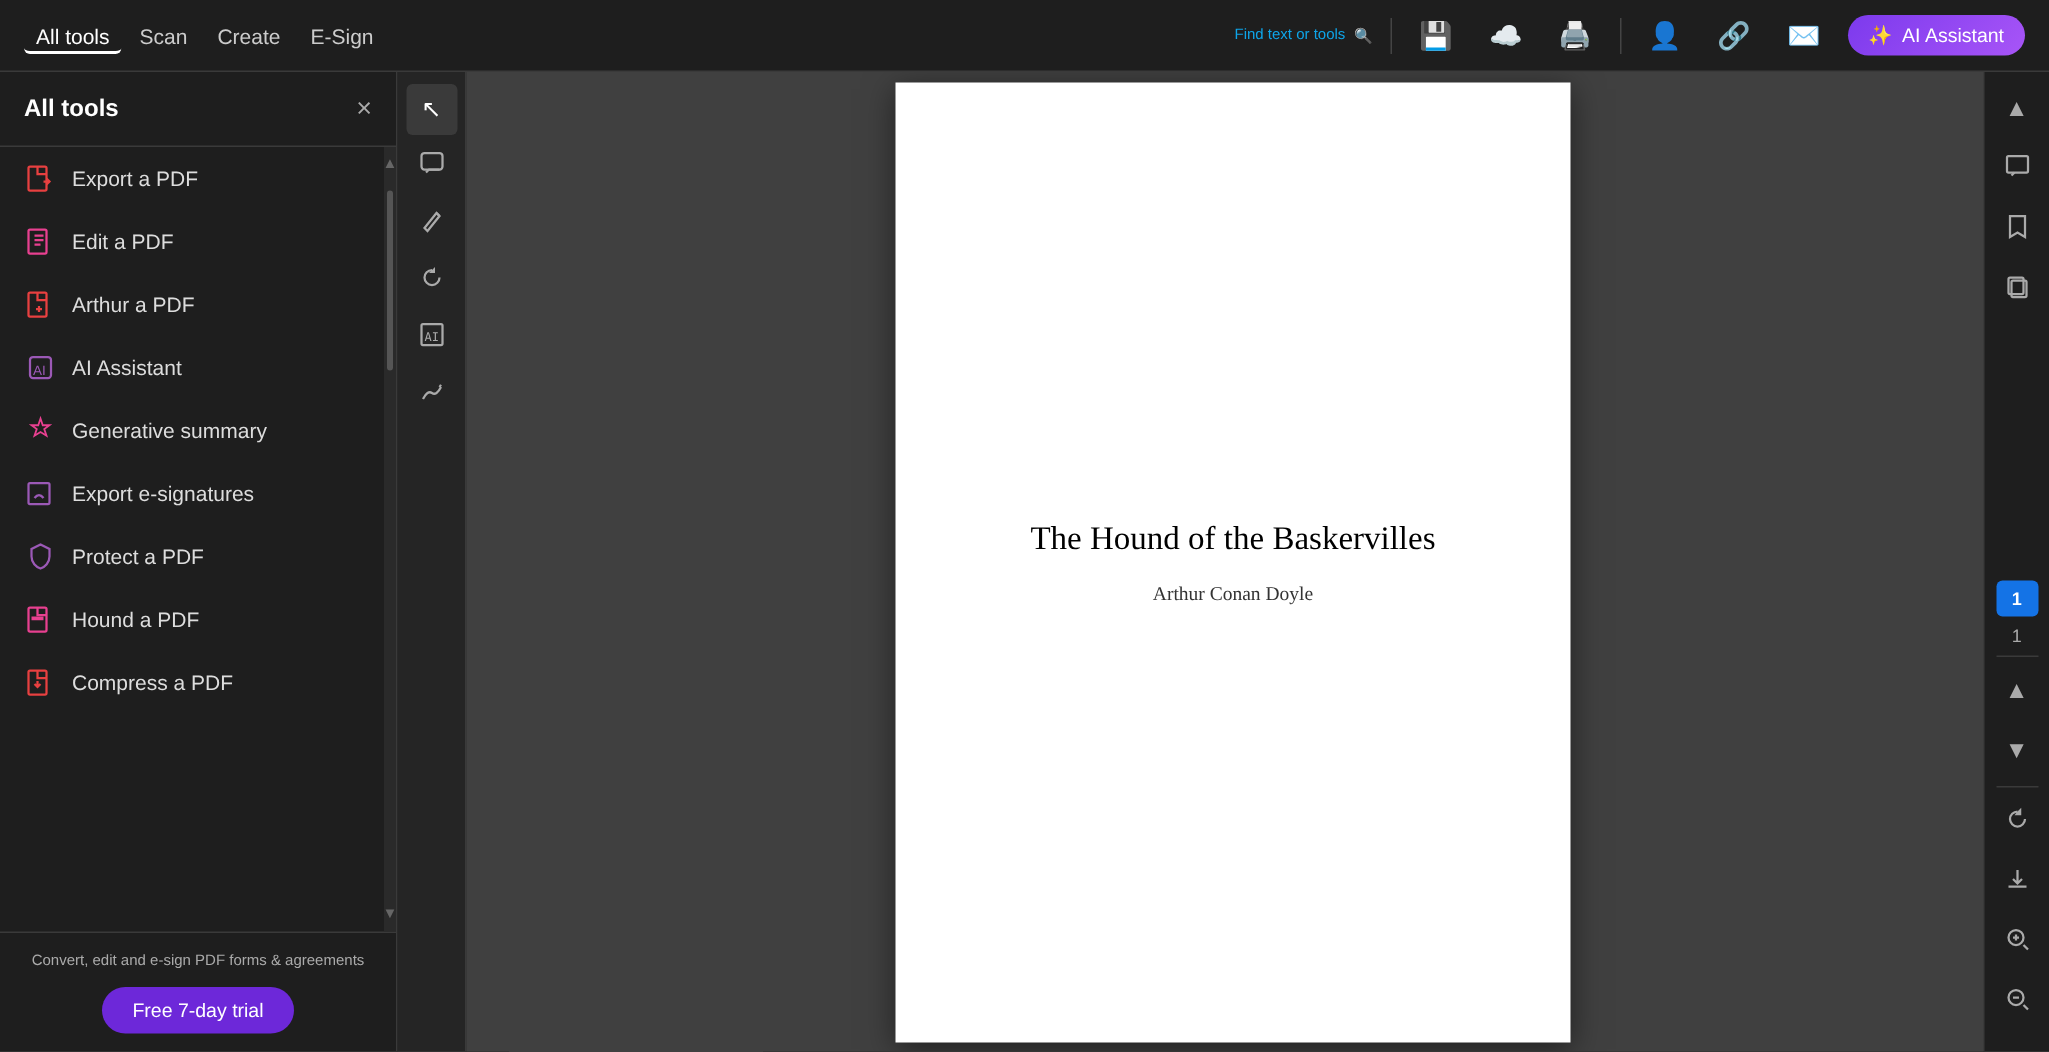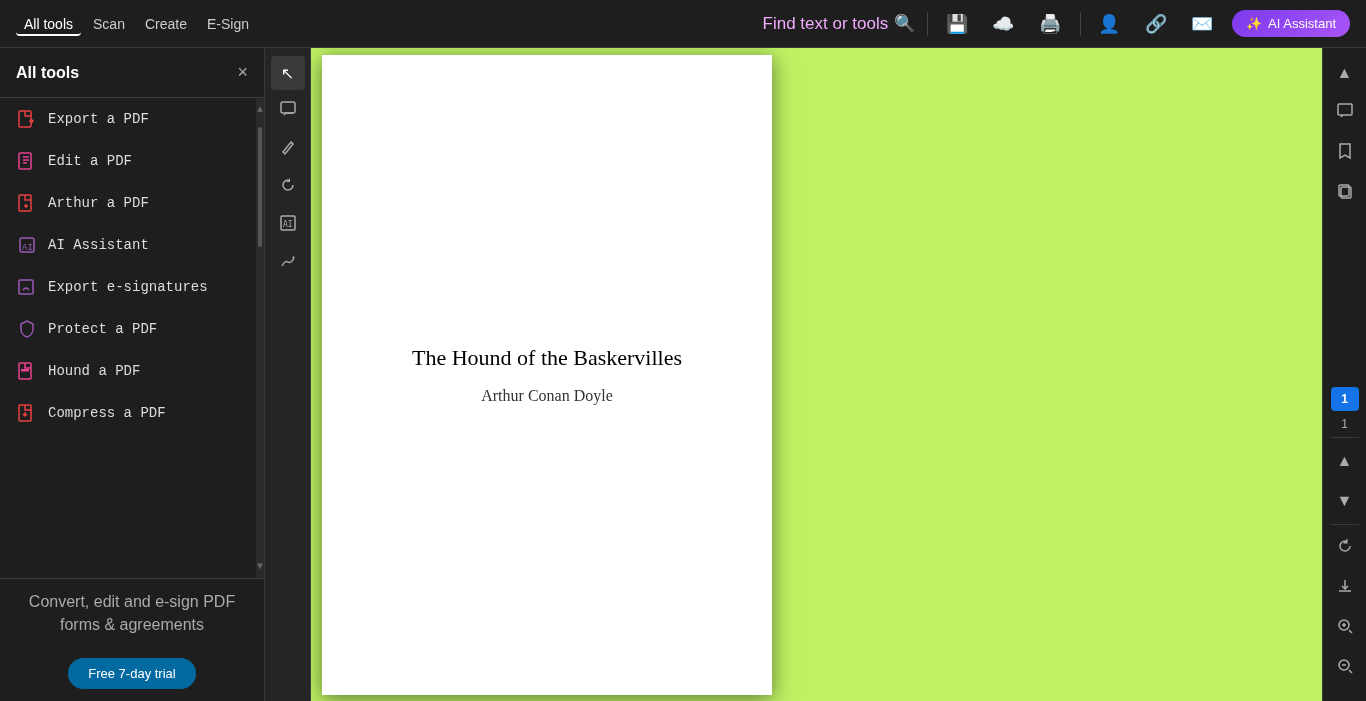--- a/index.html
+++ b/index.html
@@ -31,22 +31,22 @@
     .nav-spacer { flex: 1; }
     .nav-right {
       display: flex;
       align-items: center;
       gap: 12px;
     }
     .find-bar {
       display: flex;
       align-items: center;
       gap: 6px;
-      color: #f0abfc;
-      font-size: 17px;
+      color: #0ea5e9;
+      font-size: 10px;
       cursor: pointer;
     }
     .nav-icon-btn {
       background: none;
       border: none;
       color: #ccc;
       font-size: 18px;
       cursor: pointer;
       padding: 4px 6px;
       border-radius: 4px;
@@ -118,27 +118,27 @@
       justify-content: center;
       font-size: 16px;
       flex-shrink: 0;
     }
     .sidebar-footer {
       padding: 12px 16px;
       border-top: 1px solid #3a3a3a;
       text-align: center;
     }
     .sidebar-footer-text {
-      font-size: 16px;
+      font-size: 10px;
       color: #aaa;
-      margin-bottom: 22px;
+      margin-bottom: 10px;
       line-height: 1.4;
     }
     .trial-btn {
-      background: #0369a1;
+      background: #6d28d9;
       color: #fff;
       border: none;
       border-radius: 20px;
       padding: 8px 20px;
       font-size: 13px;
       cursor: pointer;
       font-weight: 500;
     }
 
     
@@ -164,23 +164,24 @@
       display: flex;
       align-items: center;
       justify-content: center;
       font-size: 16px;
     }
     .tool-btn.active { background: #3a3a3a; color: #fff; }
 
     
     .pdf-viewer {
       flex: 1;
-      background: #bef264;
-      display: flex;
-      align-items: center;
+      background: #404040;
+      display: flex;
+      align-items: center;
+      justify-content: center;
       overflow: hidden;
       position: relative;
       padding-left: 11px;
     }
     .pdf-page {
       background: #fff;
       width: 450px;
       height: 640px;
       display: flex;
       flex-direction: column;
@@ -191,21 +192,21 @@
     }
     .pdf-title {
       color: #000;
       font-size: 22px;
       font-family: Georgia, serif;
       font-weight: normal;
       text-align: center;
     }
     .pdf-author {
       color: #333;
-      font-size: 16px;
+      font-size: 13px;
       font-family: Georgia, serif;
       text-align: center;
     }
 
     
     .right-panel {
       width: 44px;
       background: #1e1e1e;
       display: flex;
       flex-direction: column;
@@ -249,21 +250,20 @@
     }
     .right-divider { width: 28px; height: 1px; background: #3a3a3a; }
 
     
     .icon-red { color: #e84040; }
 
     .sidebar-scroll-area {
       display: flex;
       flex: 1;
       overflow: hidden;
-      font-family: Liberation Mono, monospace;
     }
     .sidebar-scroll-content {
       flex: 1;
       overflow-y: auto;
       overflow-x: hidden;
     }
     .sidebar-scroll-content::-webkit-scrollbar { width: 0; }
     .sidebar-scroll-track {
       width: 8px;
       background: #2a2a2a;
@@ -369,20 +369,28 @@
         <div class="sidebar-item">
           <div class="sidebar-icon">
             <svg width="20" height="20" viewBox="0 0 20 20">
                 <rect x="3" y="3" width="14" height="14" rx="2" fill="none" stroke="#9b59b6" stroke-width="1.5"></rect>
                 <text x="5" y="15" font-size="9" fill="#9b59b6">AI</text>
               </svg>
           </div>
           <span>AI Assistant</span>
         </div>
 
+        <div class="sidebar-item">
+          <div class="sidebar-icon">
+            <svg width="20" height="20" viewBox="0 0 20 20">
+                <path d="M10 2l1.5 4.5H16l-3.5 2.5 1.5 4.5L10 11l-4 2.5 1.5-4.5L4 6.5h4.5z" fill="none" stroke="#e84090" stroke-width="1.2"></path>
+              </svg>
+          </div>
+          <span>Generative summary</span>
+        </div>
 
         <div class="sidebar-item">
           <div class="sidebar-icon">
             <svg width="20" height="20" viewBox="0 0 20 20">
                 <rect x="2" y="3" width="14" height="14" rx="1" fill="none" stroke="#9b59b6" stroke-width="1.5"></rect>
                 <path d="M6 13 Q9 9 12 13" fill="none" stroke="#9b59b6" stroke-width="1.5"></path>
               </svg>
           </div>
           <span>Export e-signatures</span>
         </div>

